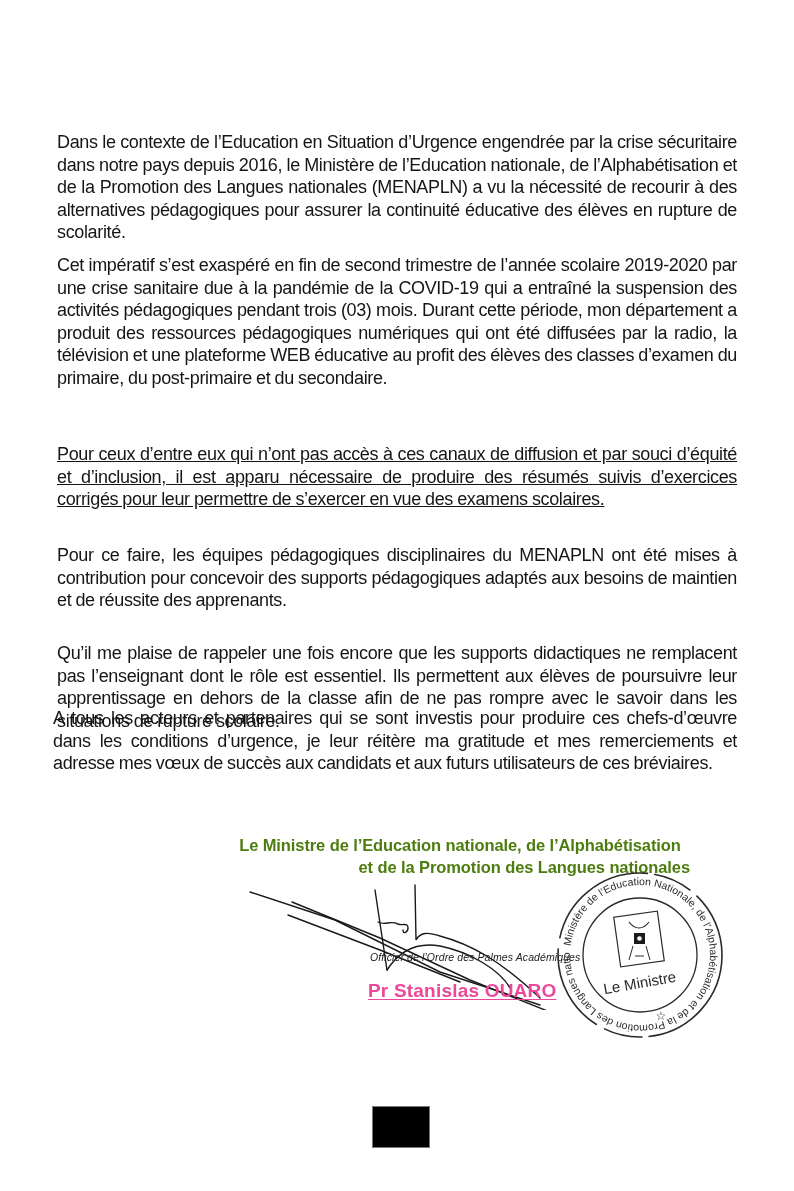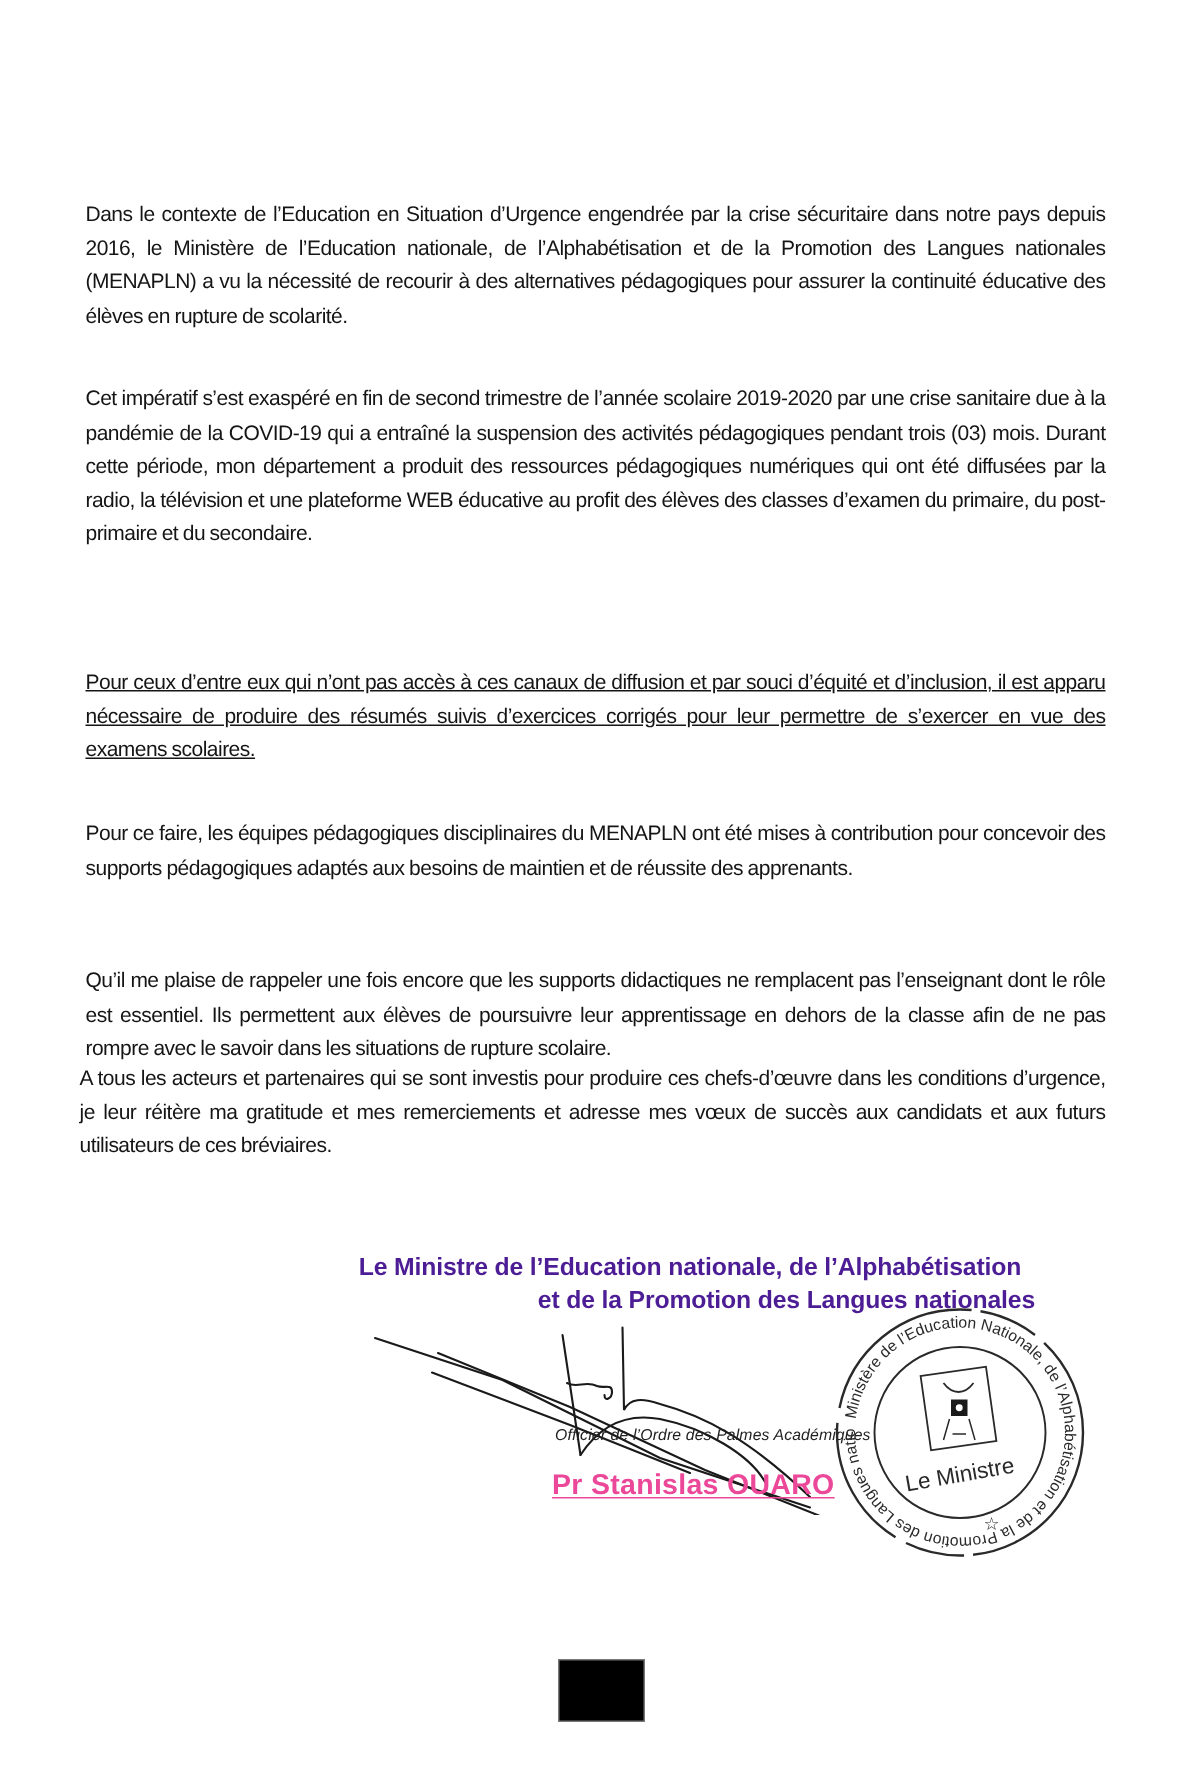--- a/index.html
+++ b/index.html
@@ -1,21 +1,21 @@
 <!DOCTYPE html>
 <html><head>
 <meta charset="utf-8">
 <style>
   html, body { margin:0; padding:0; background:#ffffff; }
   body { width:794px; height:1191px; position:relative; overflow:hidden; font-family:"Liberation Sans", sans-serif; color:#151515; }
   .page { position:absolute; left:0; top:0; width:794px; height:1191px; background:#fff; }
   .body-text { position:absolute; left:57px; width:680px; }
-  .para { position:absolute; left:0; width:680px; font-size:14px; line-height:22.6px; text-align:justify; text-align-last:left; letter-spacing:-0.35px; word-spacing:-0.5px; margin:0; }
+  .para { position:absolute; left:0; width:680px; font-size:18px; line-height:22.6px; text-align:justify; text-align-last:left; letter-spacing:-0.35px; word-spacing:-0.5px; margin:0; }
   .para.p6 { left:-4px; width:684px; }
-  .sig-title { position:absolute; left:190px; width:540px; text-align:center; font-weight:bold; font-size:16.5px; line-height:22px; letter-spacing:-0.1px; color:#4c1d95; }
+  .sig-title { position:absolute; left:190px; width:540px; text-align:center; font-weight:bold; font-size:16.5px; line-height:22px; letter-spacing:-0.1px; color:#4d7c0f; }
   .sig-title .l1 { display:block; }
   .sig-title .l2 { display:block; padding-right:40px;text-align:right; }
   .signer-name { position:absolute; left:368px; top:980px; font-size:19px; font-weight:bold; color:#ec4899; text-decoration:underline; text-underline-offset:2px; letter-spacing:0.2px; }
   .signer-rank { position:absolute; left:370px; top:951px; font-family:Liberation Sans, sans-serif; font-style:italic; font-size:10.5px; color:#222; letter-spacing:0.1px; }
   .signature { position:absolute; left:240px; top:880px; width:330px; height:130px; }
   .stamp { position:absolute; left:545px; top:870px; width:190px; height:170px; }
   .page-number-box { position:absolute; left:372px; top:1106px; width:58px; height:42px; background:#000; border:1px solid #777; box-sizing:border-box; }
 </style>
 </head>
 <body>

